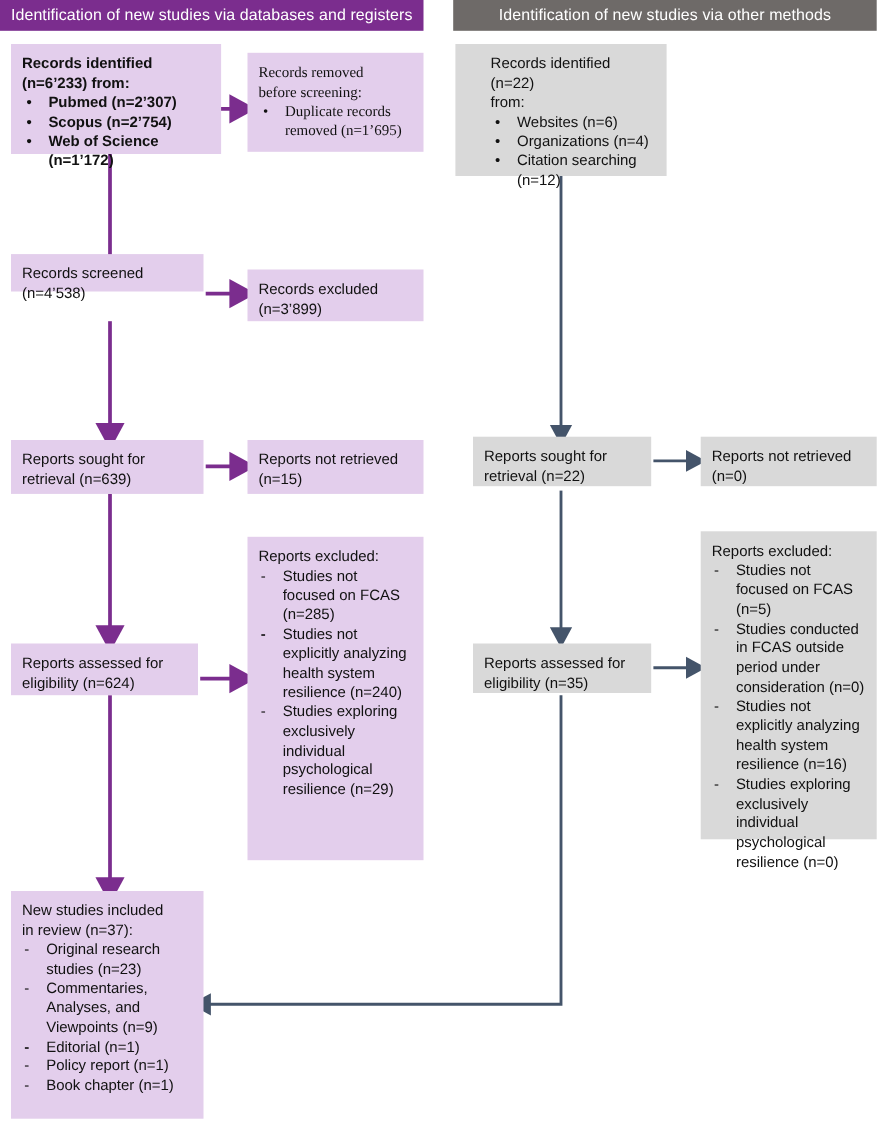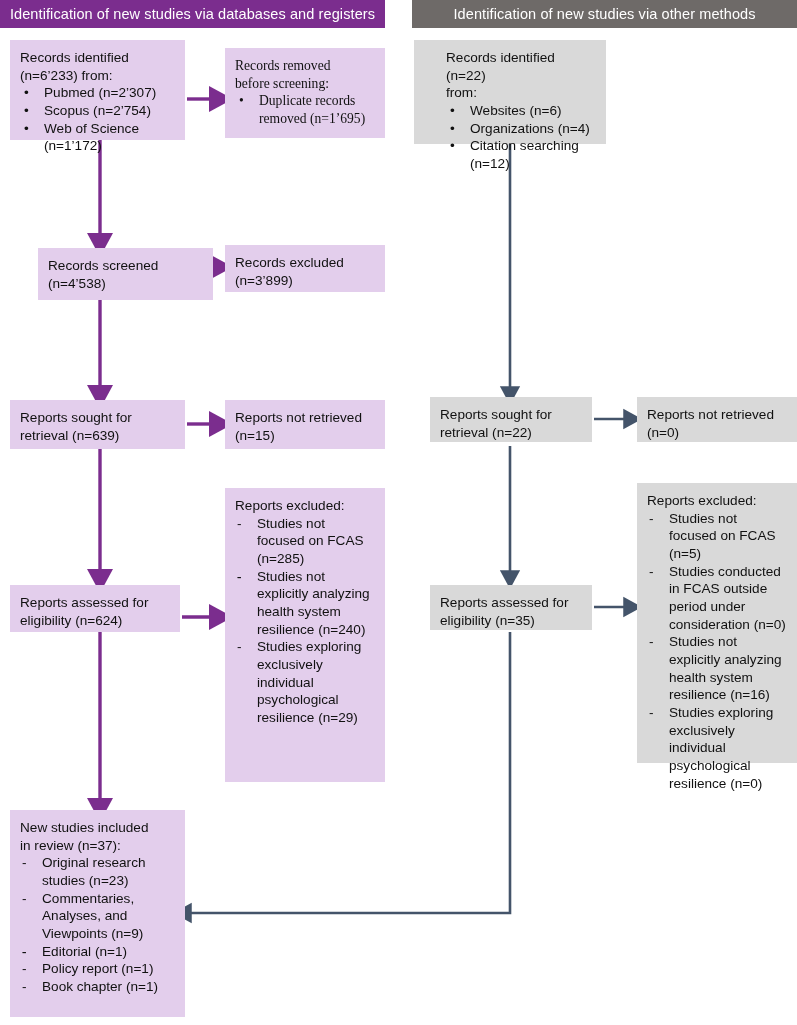--- a/index.html
+++ b/index.html
@@ -111,39 +111,39 @@
 
     <line x1="594" y1="607" x2="629" y2="607" stroke="#44546A" stroke-width="2.6" marker-end="url(#as)"></line>
 
     <polyline points="510,632 510,913 186,913" fill="none" stroke="#44546A" stroke-width="2.6" marker-end="url(#as)"></polyline>
   </svg>
 
   <div class="hdr hdr-oth" style="left:412px; top:0px; width:385px; height:28px;">Identification of new studies via other methods</div>
 
   <div class="hdr hdr-db" style="left:0px; top:0px; width:385px; height:28px;">Identification of new studies via databases and registers</div>
 
-  <div class="box box-purple" style="left:10px; top:40px; width:175px; height:100px;">
+  <div class="box box-purple" style="left:10px; top:40px; width:191px; height:100px;font-weight:bold;">
     <span class="title">Records identified</span>
     <span class="title">(n=6’233) from:</span>
     <ul class="lst">
       <li><span class="mk">•</span><span>Pubmed (n=2’307)</span></li>
       <li><span class="mk">•</span><span>Scopus (n=2’754)</span></li>
       <li><span class="mk">•</span><span>Web of Science (n=1’172)</span></li>
     </ul>
   </div>
 
   <div class="box box-purple" style="left:225px; top:48px; width:160px; height:90px;font-family:Liberation Serif, serif;">
     <span class="title">Records removed</span>
     <span class="title">before screening:</span>
     <ul class="lst">
       <li><span class="mk">•</span><span>Duplicate records removed (n=1’695)</span></li>
     </ul>
   </div>
 
-  <div class="box box-purple" style="left:10px; top:248px; width:175px; height:52px;margin-left:28px;">
+  <div class="box box-purple" style="left:10px; top:231px; width:175px; height:34px;">
     <span class="title">Records screened</span>
     <span class="title">(n=4’538)</span>
   </div>
 
   <div class="box box-purple" style="left:225px; top:245px; width:160px; height:47px;">
     <span class="title">Records excluded</span>
     <span class="title">(n=3’899)</span>
   </div>
 
   <div class="box box-purple" style="left:10px; top:400px; width:175px; height:49px;">
@@ -177,21 +177,21 @@
     <ul class="lst dashlst">
       <li><span class="mk">-</span><span>Original research studies (n=23)</span></li>
       <li><span class="mk">-</span><span>Commentaries, Analyses, and Viewpoints (n=9)</span></li>
       <li><span class="mk">-</span></li>
       <li><span class="mk">-</span><span>Editorial (n=1)</span></li>
       <li><span class="mk">-</span><span>Policy report (n=1)</span></li>
       <li><span class="mk">-</span><span>Book chapter (n=1)</span></li>
     </ul>
   </div>
 
-  <div class="box box-gray" style="left:414px; top:40px; width:192px; height:104px;padding-left:32px;">
+  <div class="box box-gray" style="left:414px; top:40px; width:192px; height:120px;padding-left:32px;">
     <span class="title">Records identified (n=22)</span>
     <span class="title">from:</span>
     <ul class="lst">
       <li><span class="mk">•</span><span>Websites (n=6)</span></li>
       <li><span class="mk">•</span><span>Organizations (n=4)</span></li>
       <li><span class="mk">•</span><span>Citation searching (n=12)</span></li>
     </ul>
   </div>
 
   <div class="box box-gray" style="left:430px; top:397px; width:162px; height:45px;">

